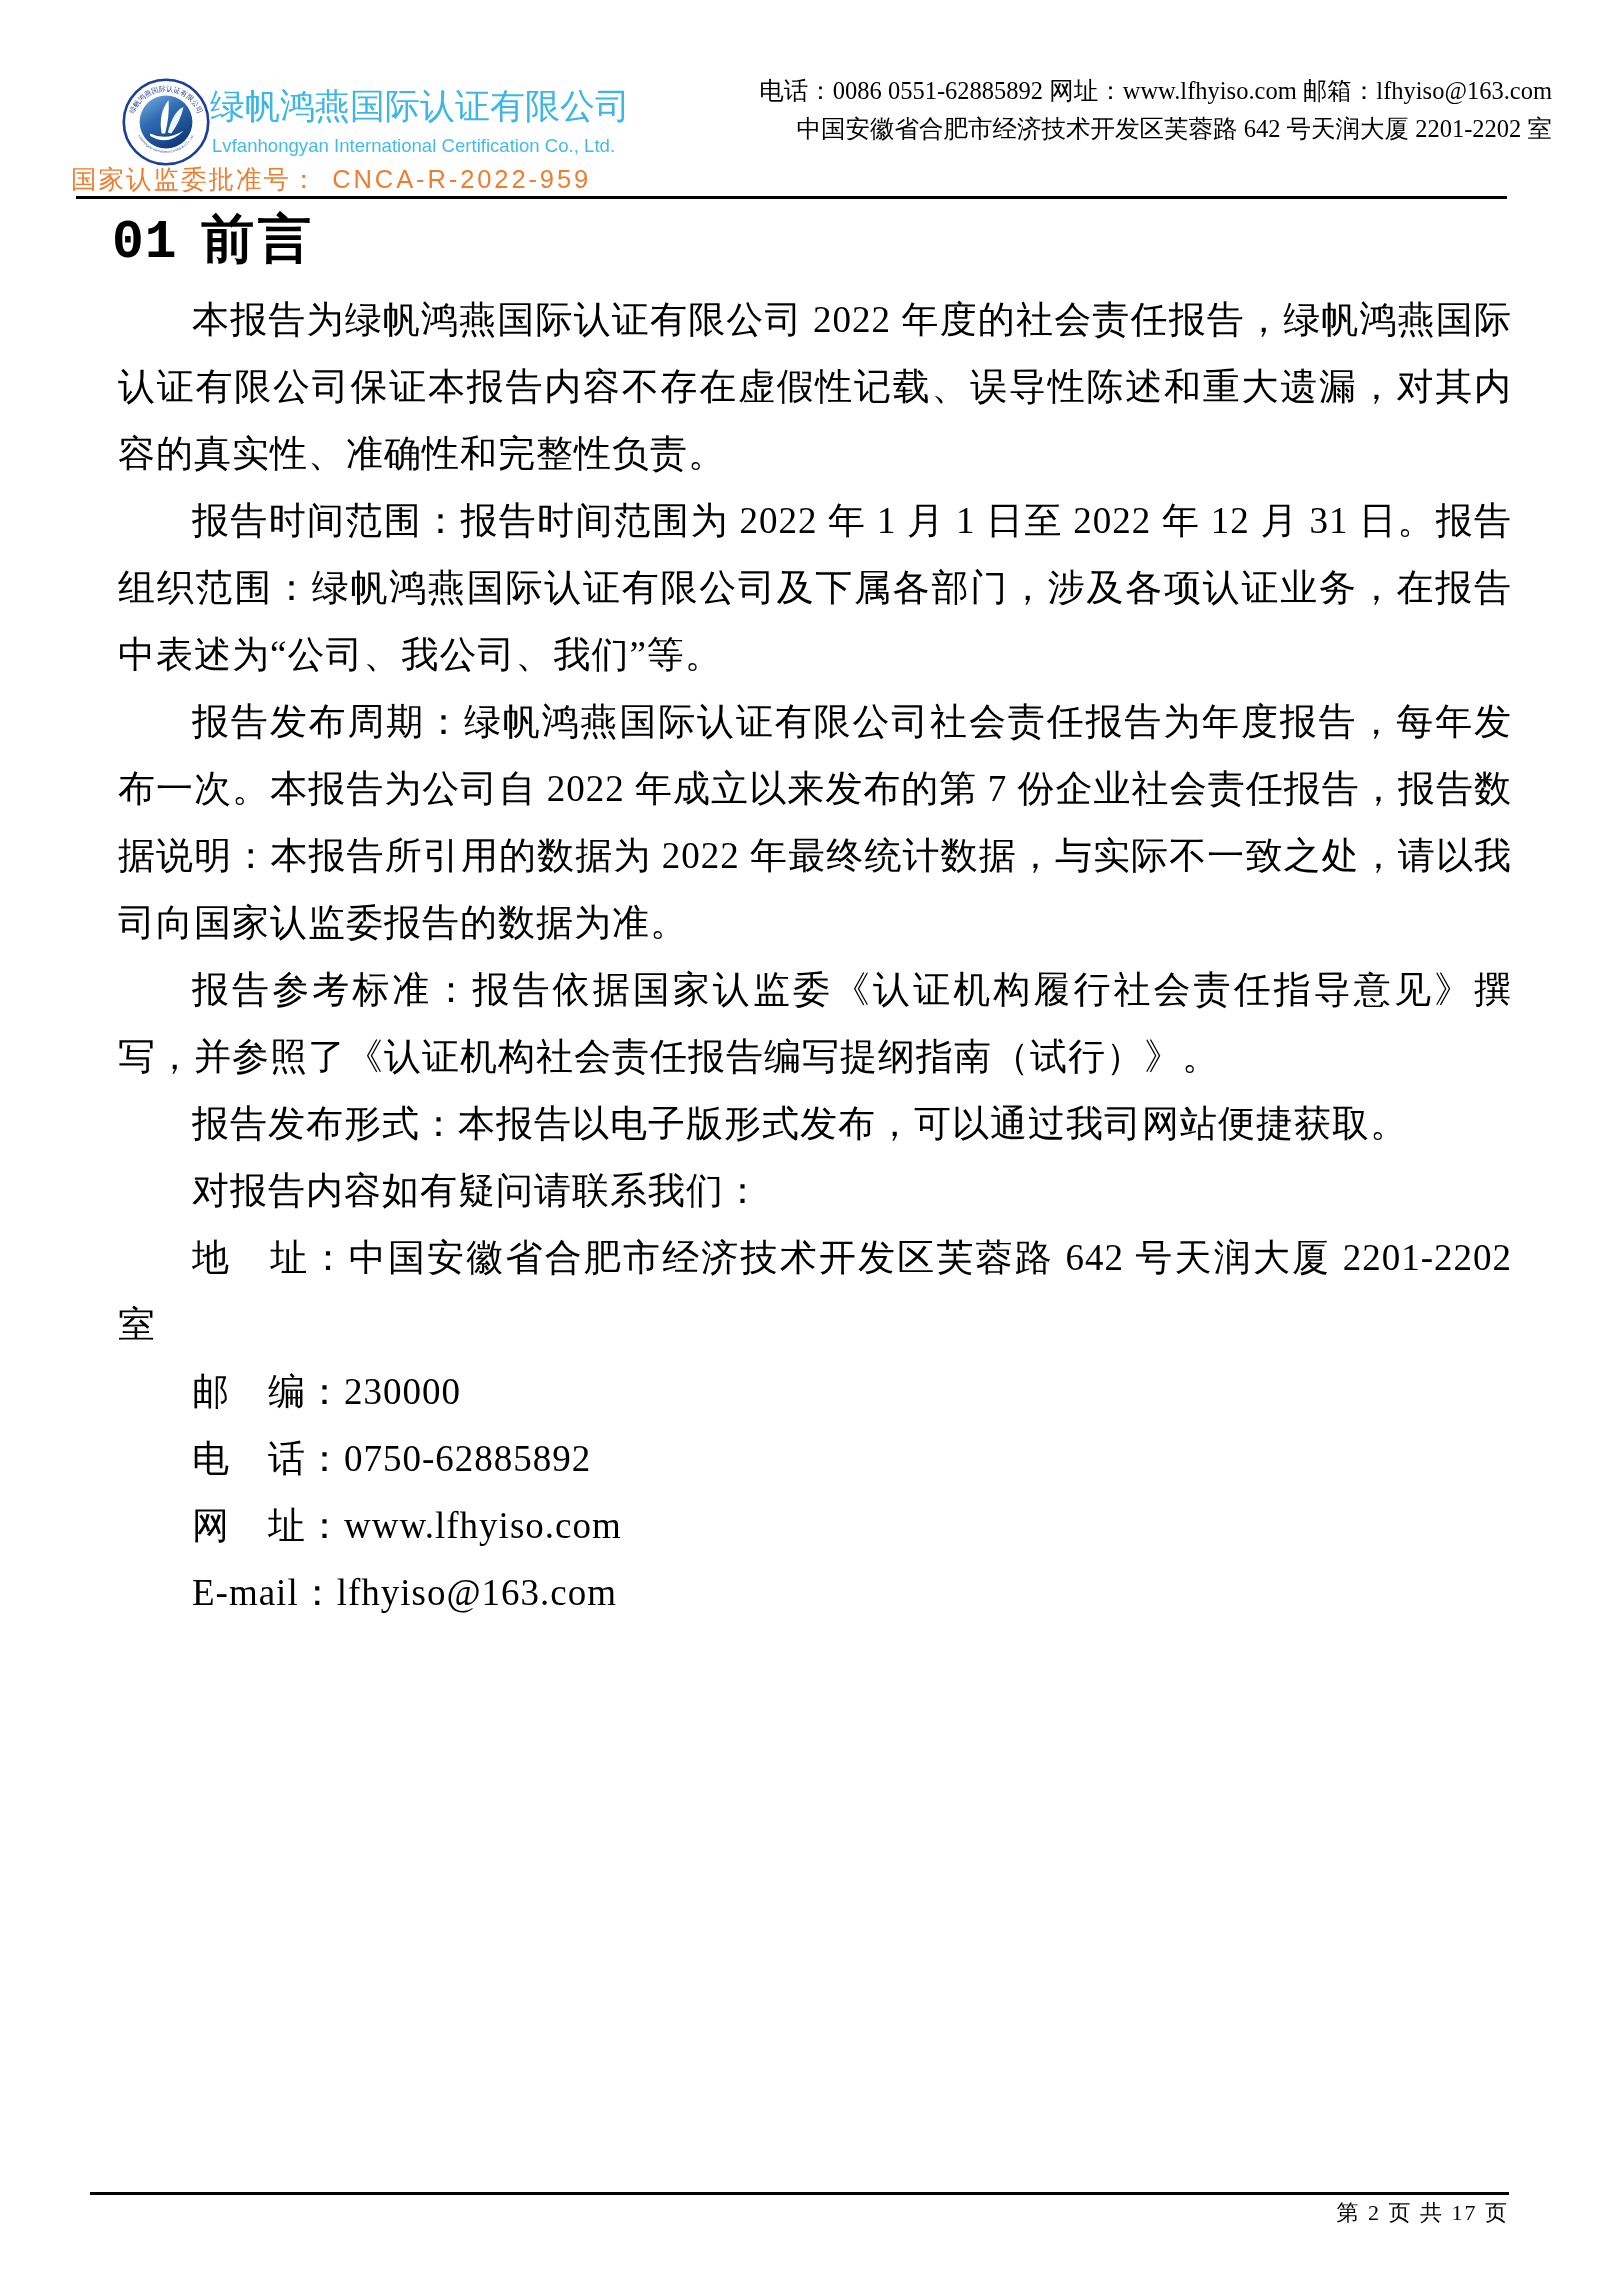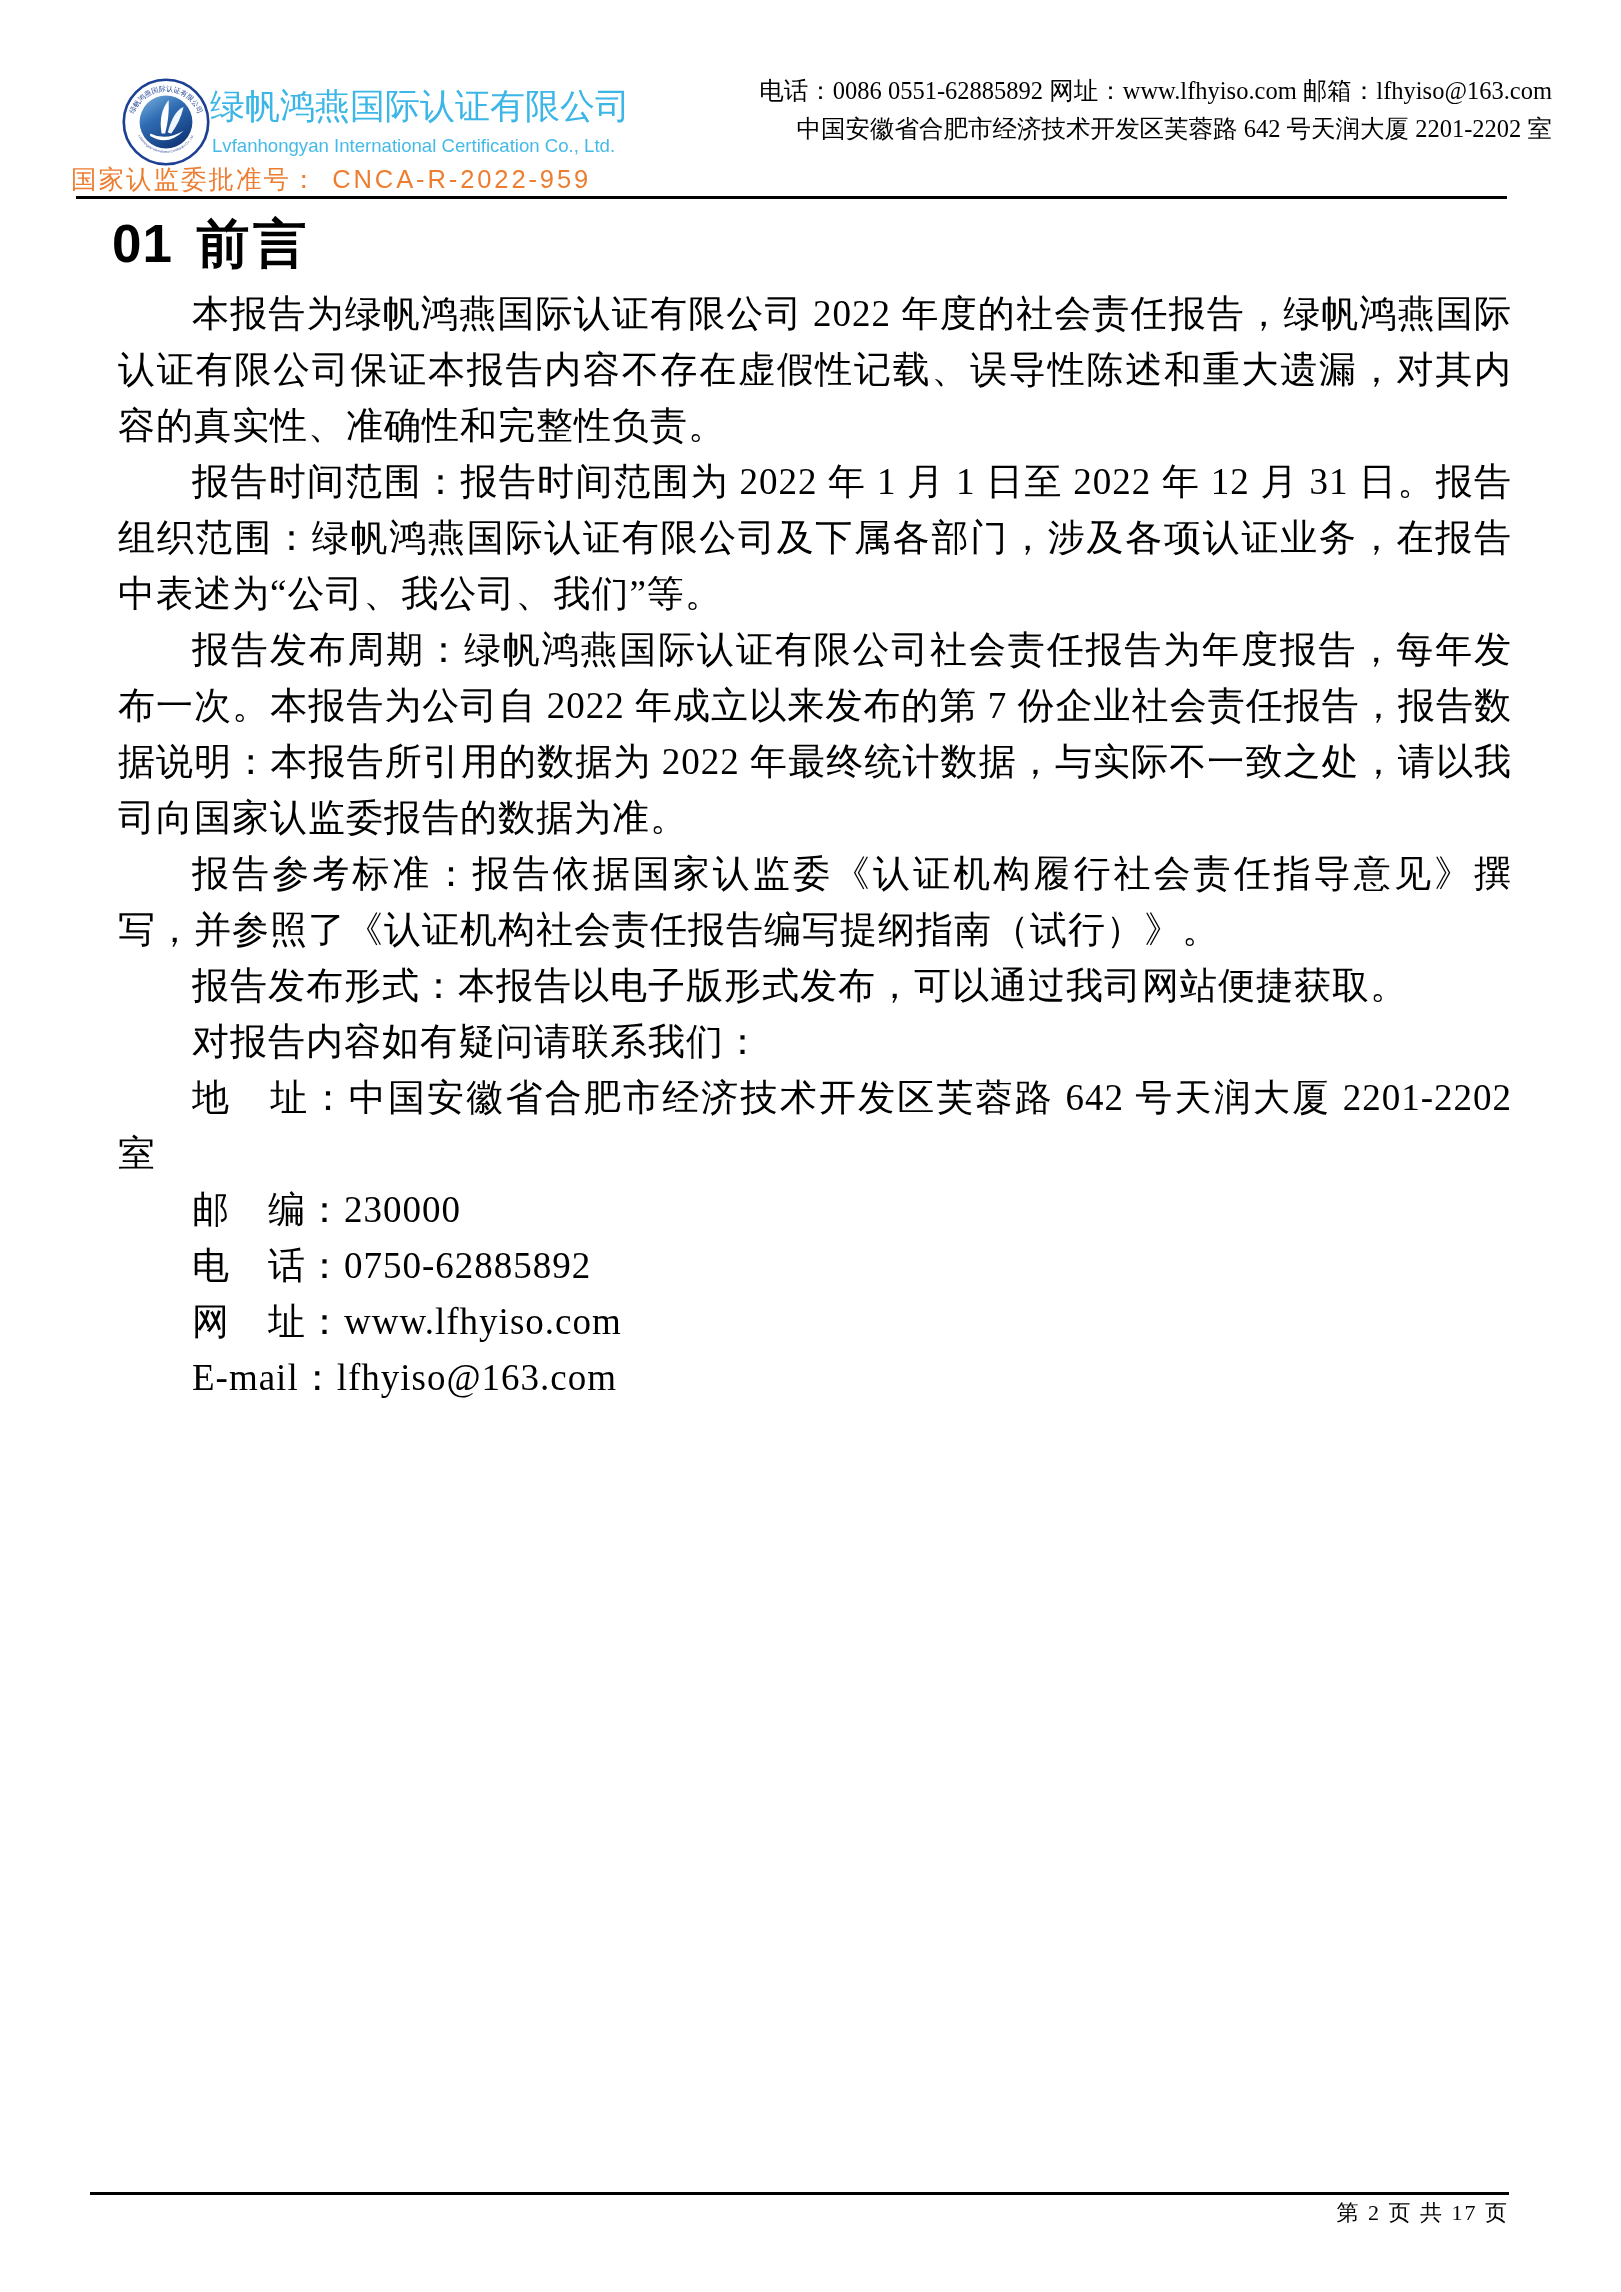--- a/index.html
+++ b/index.html
@@ -35,33 +35,33 @@
     position:absolute; right:69px; top:72px;
     text-align:right; font-size:24.5px; line-height:38px; white-space:nowrap;
   }
   .header-rule {
     position:absolute; left:76px; top:196px; width:1431px; height:2.9px; background:#000;
   }
 
   
   .title {
     position:absolute; left:112px; top:208px; margin:0;
-    font-family:Liberation Sans, sans-serif;
+    font-family:Liberation Mono, monospace;
     font-weight:800; font-size:53px; line-height:71px; color:#000;
   }
   .title .t-no { letter-spacing:1px; }
   .title .t-text { margin-left:23.5px; letter-spacing:3.9px; }
 
   
   .bodytext {
     position:absolute; left:118px; top:286px; width:1394px;
   }
   .bodytext p {
     margin:0;
-    font-size:37px; line-height:56px;
+    font-size:37px; line-height:67px;
     letter-spacing:1px;
     text-align:justify;
     text-indent:74px;
   }
 
   
   .footer-rule {
     position:absolute; left:90px; top:2192px; width:1419px; height:2.9px; background:#000;
   }
   .page-num {

